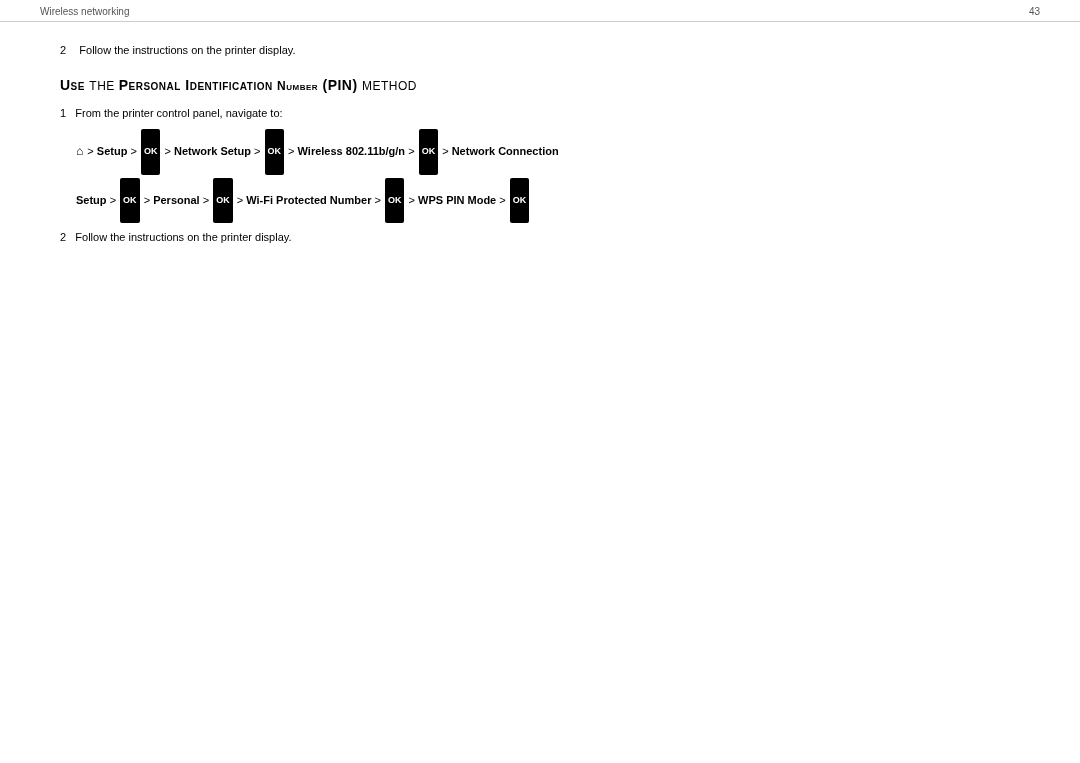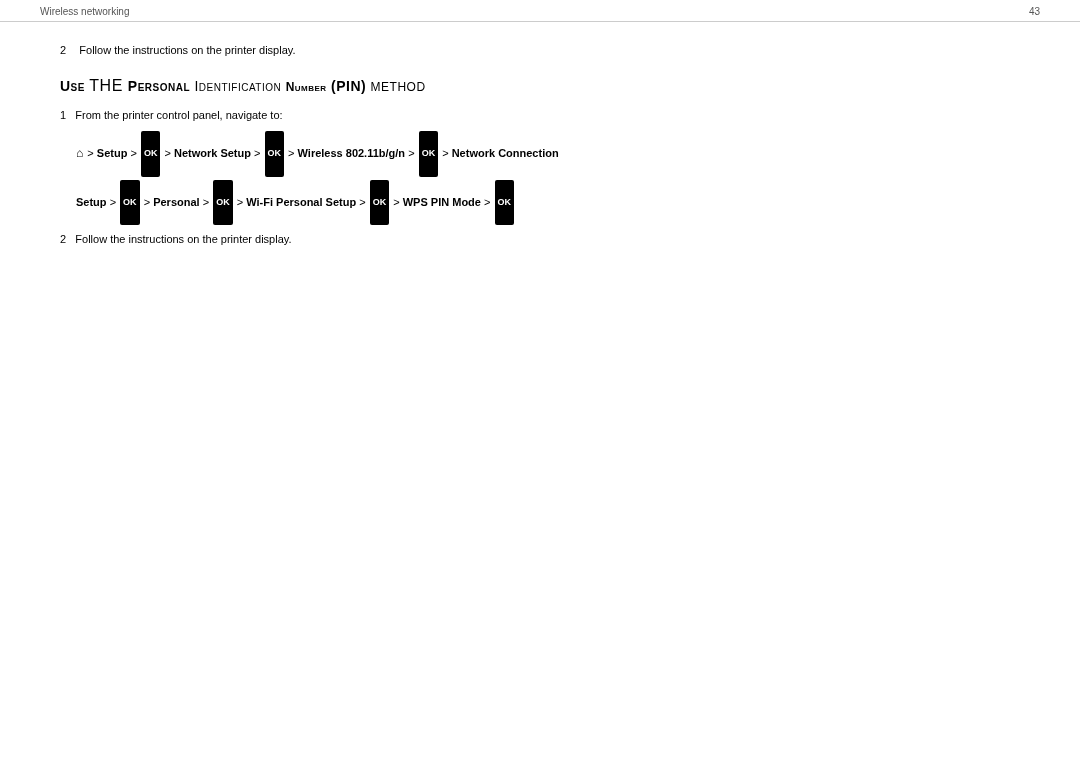--- a/index.html
+++ b/index.html
@@ -135,24 +135,24 @@
 
     <div class="step-item">
       <span class="step-number">2</span>
       &nbsp;
       <span>Follow the instructions on the printer display.</span>
     </div>
 
     <div class="section-heading">
       <h2>
         <span class="word-use" style="font-size:14px; font-weight:bold; font-variant:small-caps;">Use</span>
-        <span style="font-size:16px; font-variant:small-caps; font-weight:normal; text-transform:uppercase;text-align:right;"> the </span>
+        <span style="font-size:12px; font-variant:small-caps; font-weight:normal; text-transform:uppercase;text-align:right;"> the </span>
         <span style="font-size:14px; font-weight:bold; font-variant:small-caps;">Personal</span>
         <span style="font-size:14px; font-variant:small-caps; font-weight:normal;"> </span>
-        <span style="font-size:14px; font-weight:normal; font-variant:small-caps;">Identification</span>
+        <span style="font-size:14px; font-weight:bold; font-variant:small-caps;">Identification</span>
         <span style="font-size:14px; font-variant:small-caps; font-weight:normal;"> </span>
         <span style="font-size:12px; font-weight:bold; font-variant:small-caps;">Number</span>
         <span style="font-size:14px; font-weight:bold; font-variant:normal;"> (PIN) </span>
         <span style="font-size:12px; font-variant:small-caps; font-weight:normal; text-transform:uppercase;">Method</span>
       </h2>
     </div>
 
     <div class="step-item">
       <span class="step-label">1</span>
       &nbsp;
@@ -181,21 +181,21 @@
 
       <div class="nav-line">
         <span class="bold-text">Setup</span>
         <span> &gt; </span>
         <span class="ok-badge">OK</span>
         <span> &gt; </span>
         <span class="bold-text">Personal</span>
         <span> &gt; </span>
         <span class="ok-badge">OK</span>
         <span> &gt; </span>
-        <span class="bold-text">Wi‑Fi Personal Setup</span>
+        <span class="bold-text">Wi‑Fi Protected Number</span>
         <span> &gt; </span>
         <span class="ok-badge">OK</span>
         <span> &gt; </span>
         <span class="bold-text">WPS PIN Mode</span>
         <span> &gt; </span>
         <span class="ok-badge">OK</span>
       </div>
     </div>
 
     <div class="step-item" style="margin-top:6px;">

